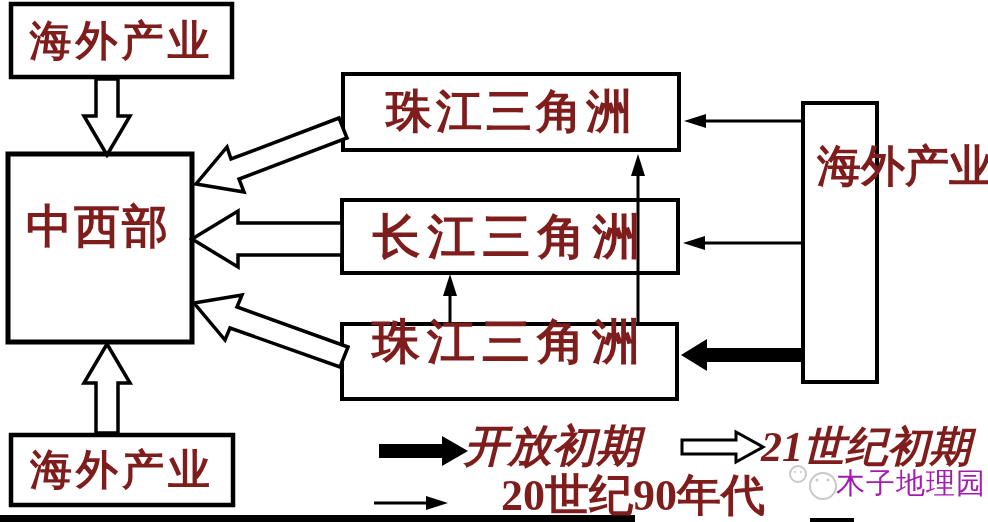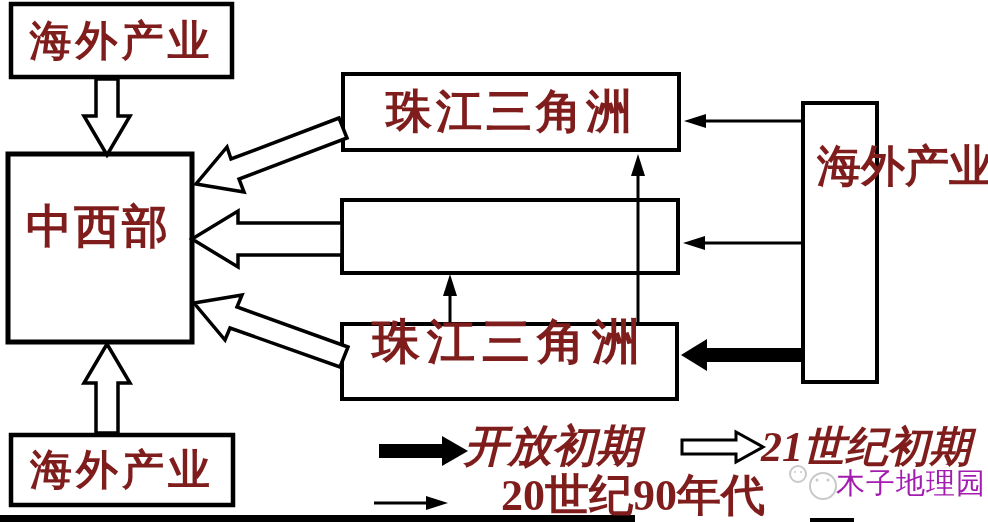--- a/index.html
+++ b/index.html
@@ -81,20 +81,21 @@
   </svg>
 
   <div class="lbl overseas-top">海外产业</div>
 
   <div class="lbl central-west">
     <div>中西部</div>
   </div>
 
   <div class="lbl bohai">珠江三角洲</div>
 
+  <div class="lbl yangtze">长江三角洲</div>
 
   <div class="lbl pearl">珠江三角洲</div>
 
   <div class="lbl overseas-right">海外产业</div>
 
   <div class="lbl overseas-bottom">海外产业</div>
 
   <div class="lbl left legend-thick-label">开放初期</div>
   <div class="lbl left legend-thin-label">20世纪90年代</div>
   <div class="lbl left legend-hollow-label">21世纪初期</div>

